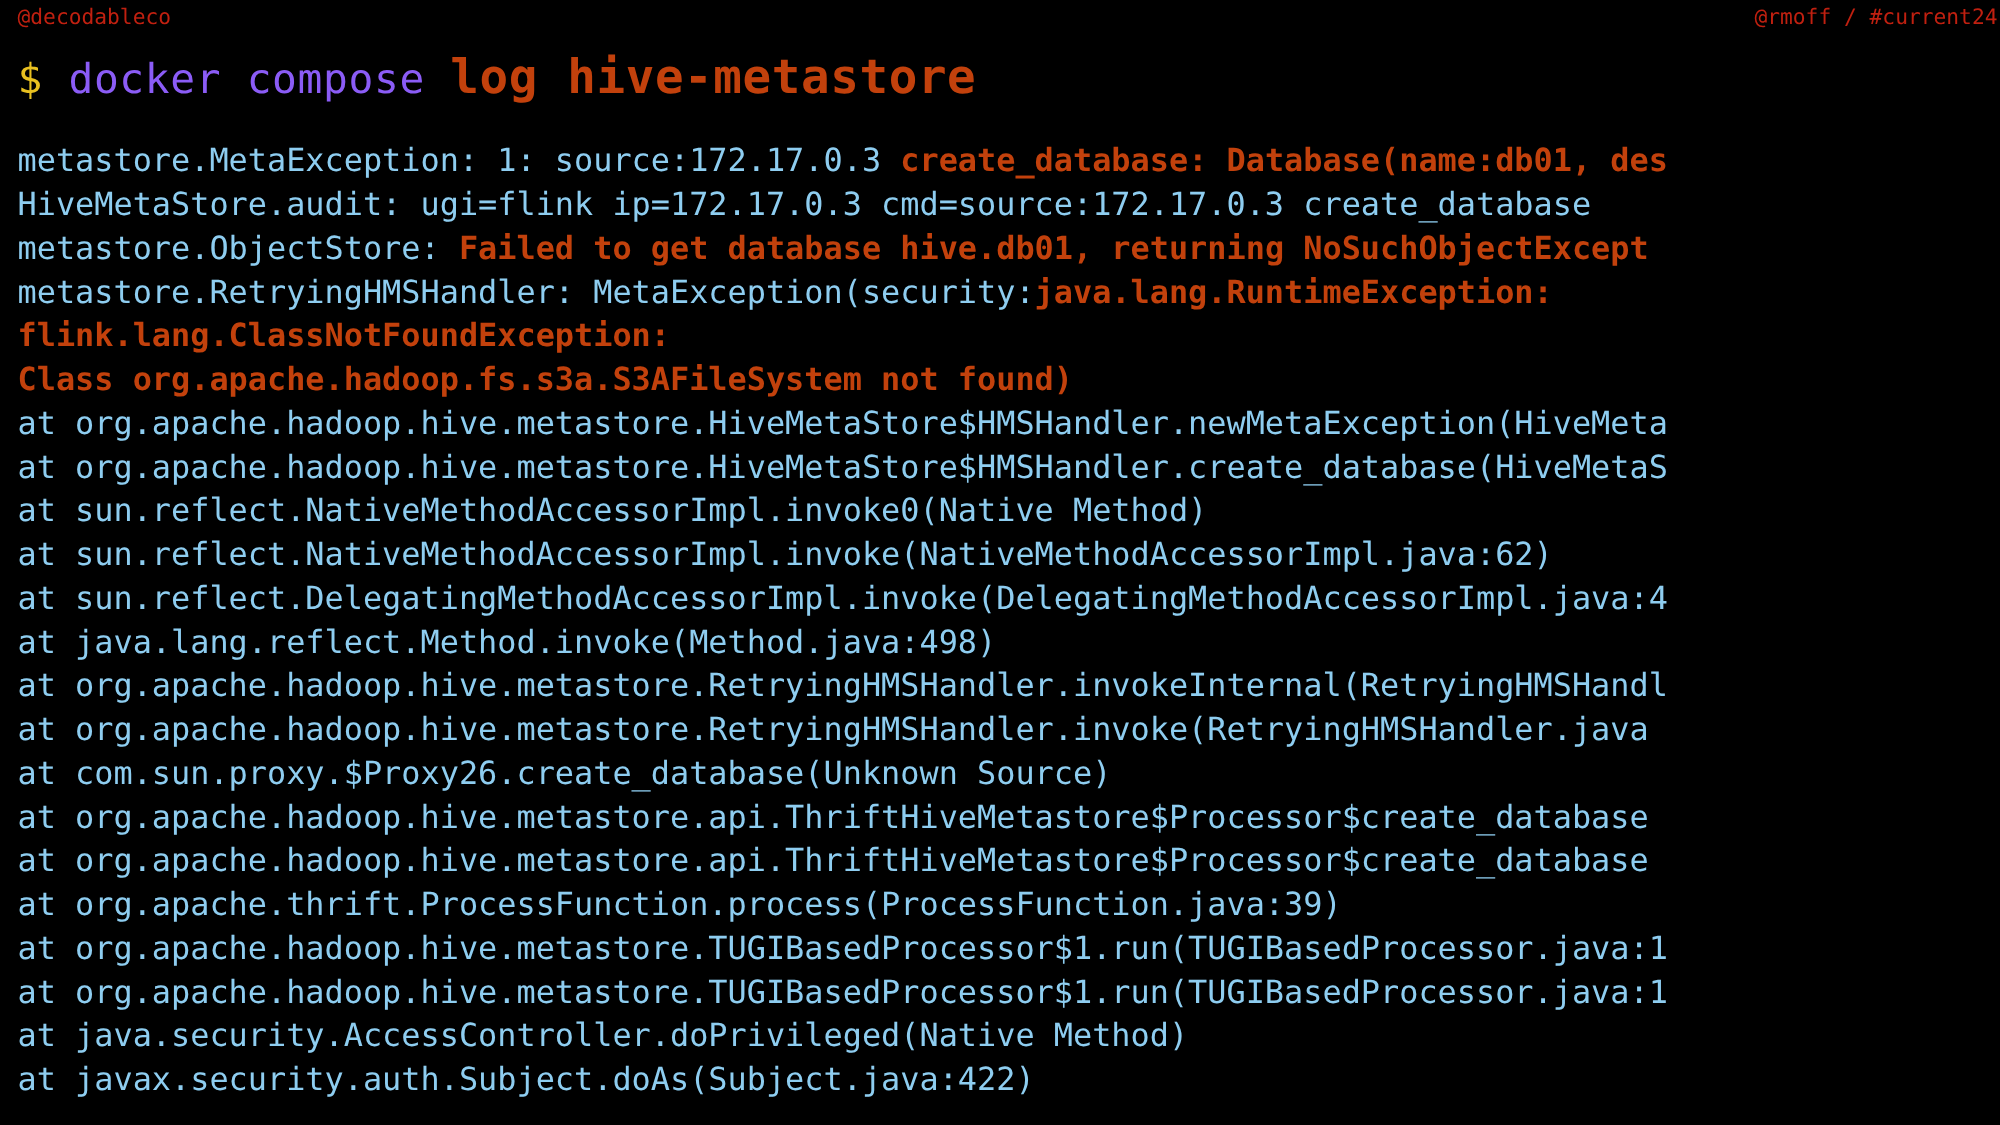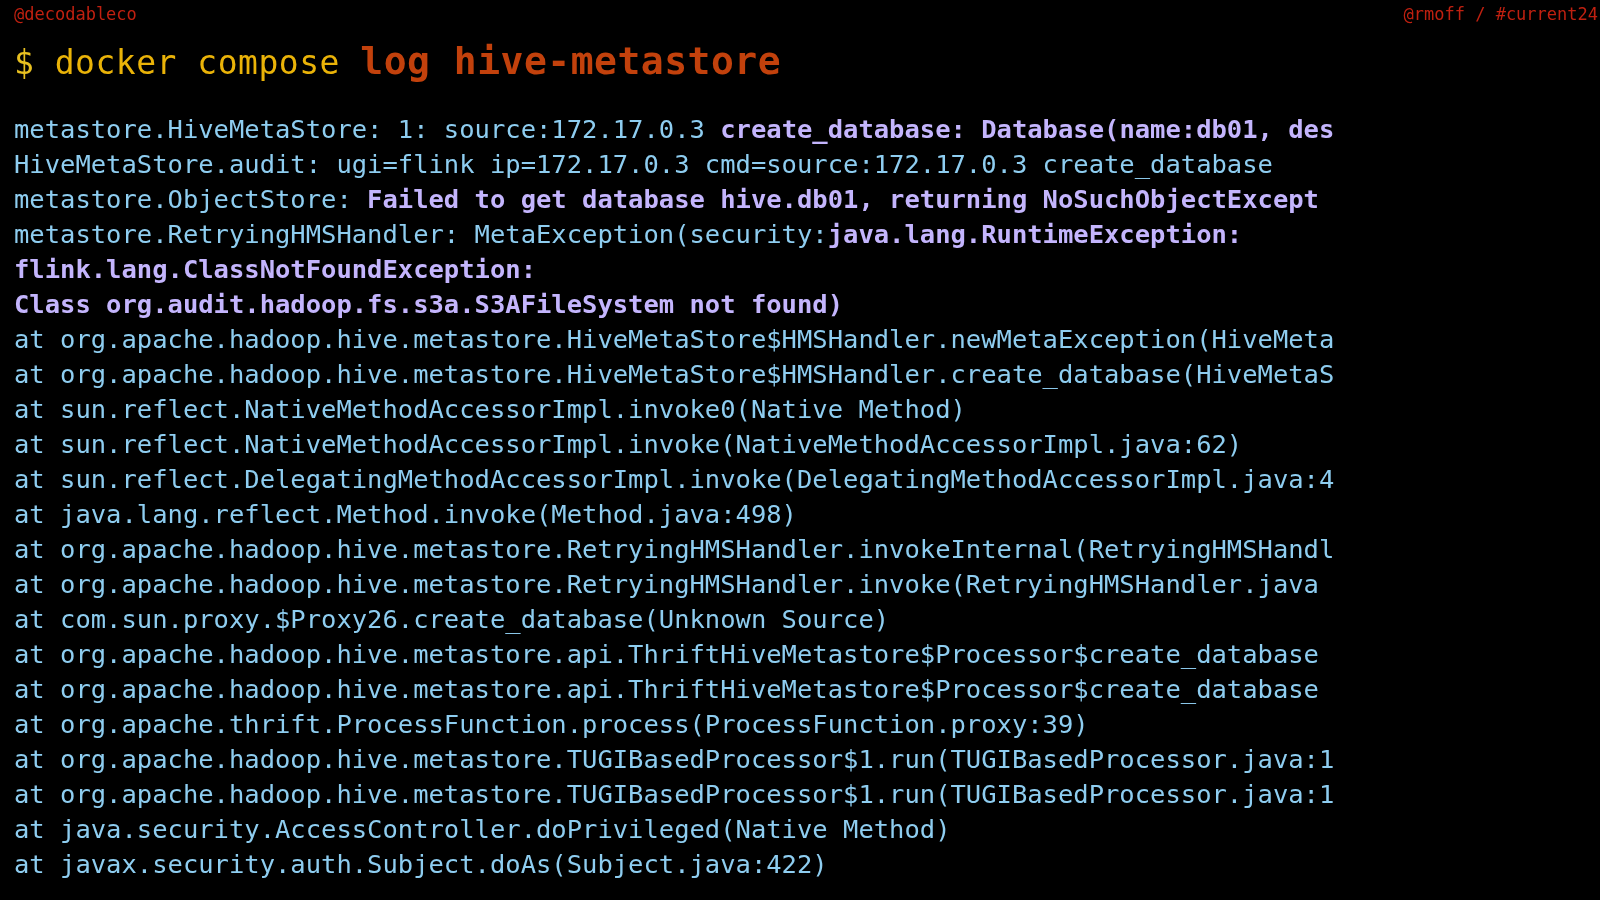--- a/index.html
+++ b/index.html
@@ -46,21 +46,21 @@
     line-height: 46px;
   }
   .title-prompt {
     font-size: 33px;
     color: #e8c020;
     font-weight: normal;
     letter-spacing: 0.5px;
   }
   .title-cmd {
     font-size: 33px;
-    color: #eab308;
+    color: #8b5cf6;
     font-weight: normal;
     letter-spacing: 0.5px;
   }
   .title-emph {
     font-size: 38px;
     color: #c2410c;
     font-weight: bold;
     letter-spacing: 0.5px;
   }
 
@@ -77,54 +77,54 @@
     white-space: nowrap;
   }
   .log-line {
     height: 35px;
     white-space: nowrap;
     overflow: visible;
     color: #8ecdf0;
   }
   .log-line .b {
     font-weight: bold;
-    color: #c4b5fd;
+    color: #c2410c;
   }
 </style>
 </head>
 <body>
 
 <div class="slide">
 
   <div class="credit credit-left">@decodableco</div>
 
   <div class="credit credit-right">@rmoff / #current24</div>
 
   <div class="title-line">
     <span class="title-prompt">$ </span><span class="title-cmd">docker compose </span><span class="title-emph">log hive-metastore</span>
   </div>
 
   <div class="log" id="log-output">
-      <div class="log-line"><span>metastore.HiveMetaStore: 1: source:172.17.0.3 </span><span class="b">create_database: Database(name:db01, des</span></div>
+      <div class="log-line"><span>metastore.MetaException: 1: source:172.17.0.3 </span><span class="b">create_database: Database(name:db01, des</span></div>
       <div class="log-line"><span>HiveMetaStore.audit: ugi=flink   ip=172.17.0.3   cmd=source:172.17.0.3 create_database</span></div>
       <div class="log-line"><span>metastore.ObjectStore: </span><span class="b">Failed to get database hive.db01, returning NoSuchObjectExcept</span></div>
       <div class="log-line"><span>metastore.RetryingHMSHandler: MetaException(security:</span><span class="b">java.lang.RuntimeException:</span></div>
       <div class="log-line"><span class="b">flink.lang.ClassNotFoundException:</span></div>
-      <div class="log-line"><span class="b">Class org.audit.hadoop.fs.s3a.S3AFileSystem not found)</span></div>
+      <div class="log-line"><span class="b">Class org.apache.hadoop.fs.s3a.S3AFileSystem not found)</span></div>
       <div class="log-line"><span>at org.apache.hadoop.hive.metastore.HiveMetaStore$HMSHandler.newMetaException(HiveMeta</span></div>
       <div class="log-line"><span>at org.apache.hadoop.hive.metastore.HiveMetaStore$HMSHandler.create_database(HiveMetaS</span></div>
       <div class="log-line"><span>at sun.reflect.NativeMethodAccessorImpl.invoke0(Native Method)</span></div>
       <div class="log-line"><span>at sun.reflect.NativeMethodAccessorImpl.invoke(NativeMethodAccessorImpl.java:62)</span></div>
       <div class="log-line"><span>at sun.reflect.DelegatingMethodAccessorImpl.invoke(DelegatingMethodAccessorImpl.java:4</span></div>
       <div class="log-line"><span>at java.lang.reflect.Method.invoke(Method.java:498)</span></div>
       <div class="log-line"><span>at org.apache.hadoop.hive.metastore.RetryingHMSHandler.invokeInternal(RetryingHMSHandl</span></div>
       <div class="log-line"><span>at org.apache.hadoop.hive.metastore.RetryingHMSHandler.invoke(RetryingHMSHandler.java</span></div>
       <div class="log-line"><span>at com.sun.proxy.$Proxy26.create_database(Unknown Source)</span></div>
       <div class="log-line"><span>at org.apache.hadoop.hive.metastore.api.ThriftHiveMetastore$Processor$create_database</span></div>
       <div class="log-line"><span>at org.apache.hadoop.hive.metastore.api.ThriftHiveMetastore$Processor$create_database</span></div>
-      <div class="log-line"><span>at org.apache.thrift.ProcessFunction.process(ProcessFunction.proxy:39)</span></div>
+      <div class="log-line"><span>at org.apache.thrift.ProcessFunction.process(ProcessFunction.java:39)</span></div>
       <div class="log-line"><span>at org.apache.hadoop.hive.metastore.TUGIBasedProcessor$1.run(TUGIBasedProcessor.java:1</span></div>
       <div class="log-line"><span>at org.apache.hadoop.hive.metastore.TUGIBasedProcessor$1.run(TUGIBasedProcessor.java:1</span></div>
       <div class="log-line"><span>at java.security.AccessController.doPrivileged(Native Method)</span></div>
       <div class="log-line"><span>at javax.security.auth.Subject.doAs(Subject.java:422)</span></div>
     </div>
 
 </div>
 
 </body></html>

